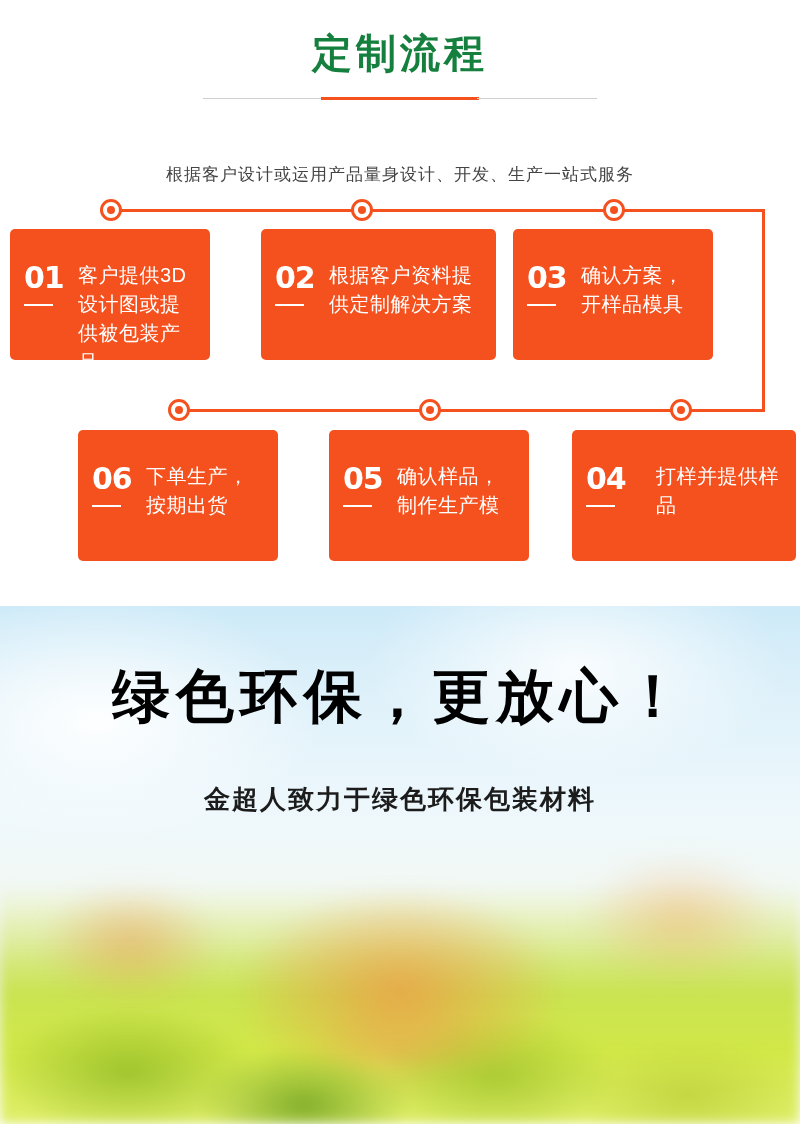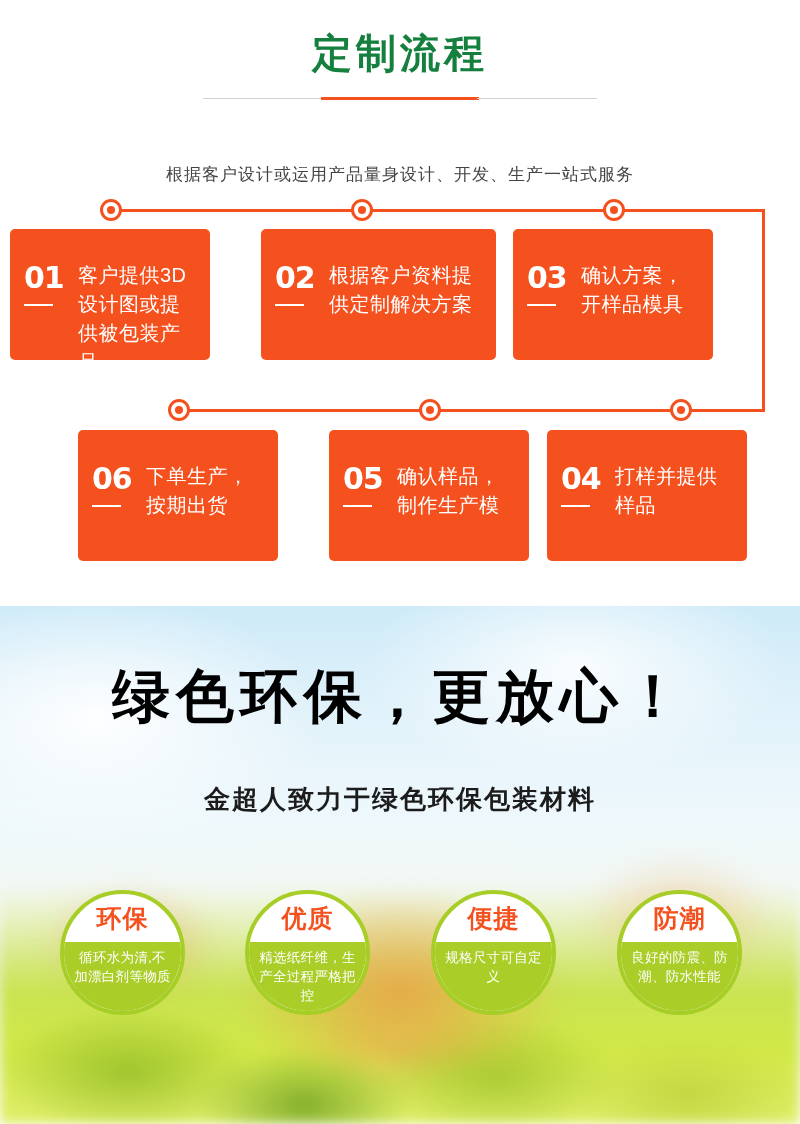--- a/index.html
+++ b/index.html
@@ -182,21 +182,21 @@
     </div>
 
     <div class="step" style="left:513px; top:229px; width:200px; height:131px;">
       <div class="num-col">
         <div class="num">03</div>
         <div class="dash"></div>
       </div>
       <div class="txt">确认方案，开样品模具</div>
     </div>
 
-    <div class="step" style="left:547px; top:430px; width:200px; height:131px;">
+    <div class="step" style="left:572px; top:430px; width:224px; height:131px;gap:16px;">
       <div class="num-col">
         <div class="num">04</div>
         <div class="dash"></div>
       </div>
       <div class="txt">打样并提供样品</div>
     </div>
 
     <div class="step" style="left:329px; top:430px; width:200px; height:131px;">
       <div class="num-col">
         <div class="num">05</div>
@@ -218,38 +218,15 @@
   <div class="green-section">
     <div class="bg-sky"></div>
     <div class="bg-grass"></div>
     <div class="bg-warm"></div>
     <div class="bg-warm2"></div>
     <div class="bg-warm3"></div>
 
     <div class="green-title">绿色环保，更放心！</div>
     <div class="green-sub">金超人致力于绿色环保包装材料</div>
 
-    <div class="circles">
-
-      <div class="circ" style="left:60px; top:0;">
-        <div class="half-top">环保</div>
-        <div class="half-bot">循环水为清,不加漂白剂等物质</div>
-      </div>
-
-      <div class="circ" style="left:245px; top:0;">
-        <div class="half-top">优质</div>
-        <div class="half-bot">精选纸纤维，生产全过程严格把控</div>
-      </div>
-
-      <div class="circ" style="left:431px; top:0;">
-        <div class="half-top">便捷</div>
-        <div class="half-bot">规格尺寸可自定义</div>
-      </div>
-
-      <div class="circ" style="left:617px; top:0;">
-        <div class="half-top">防潮</div>
-        <div class="half-bot">良好的防震、防潮、防水性能</div>
-      </div>
-
-    </div>
   </div>
 
 </div>
 
 </body></html>

